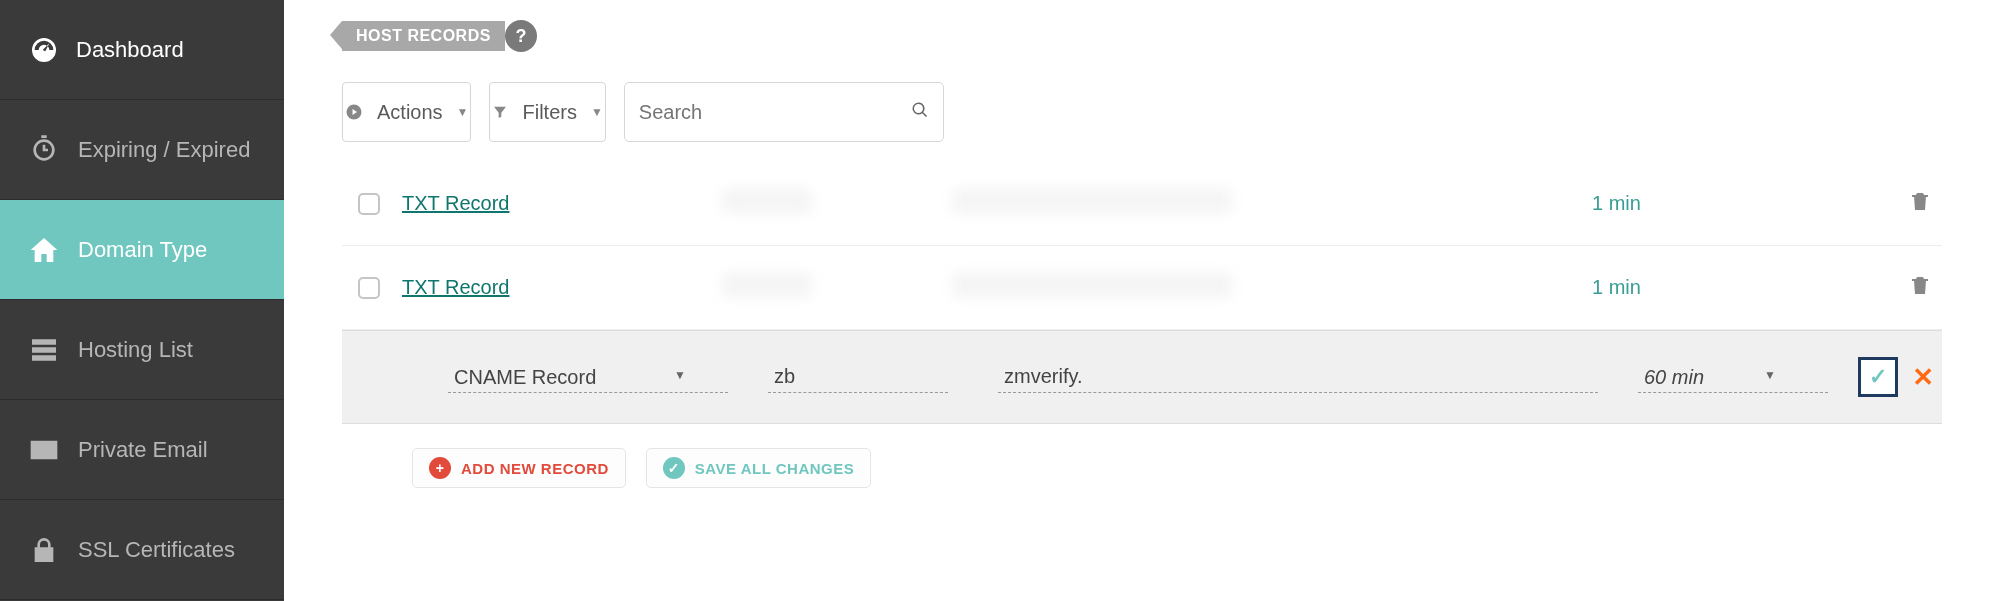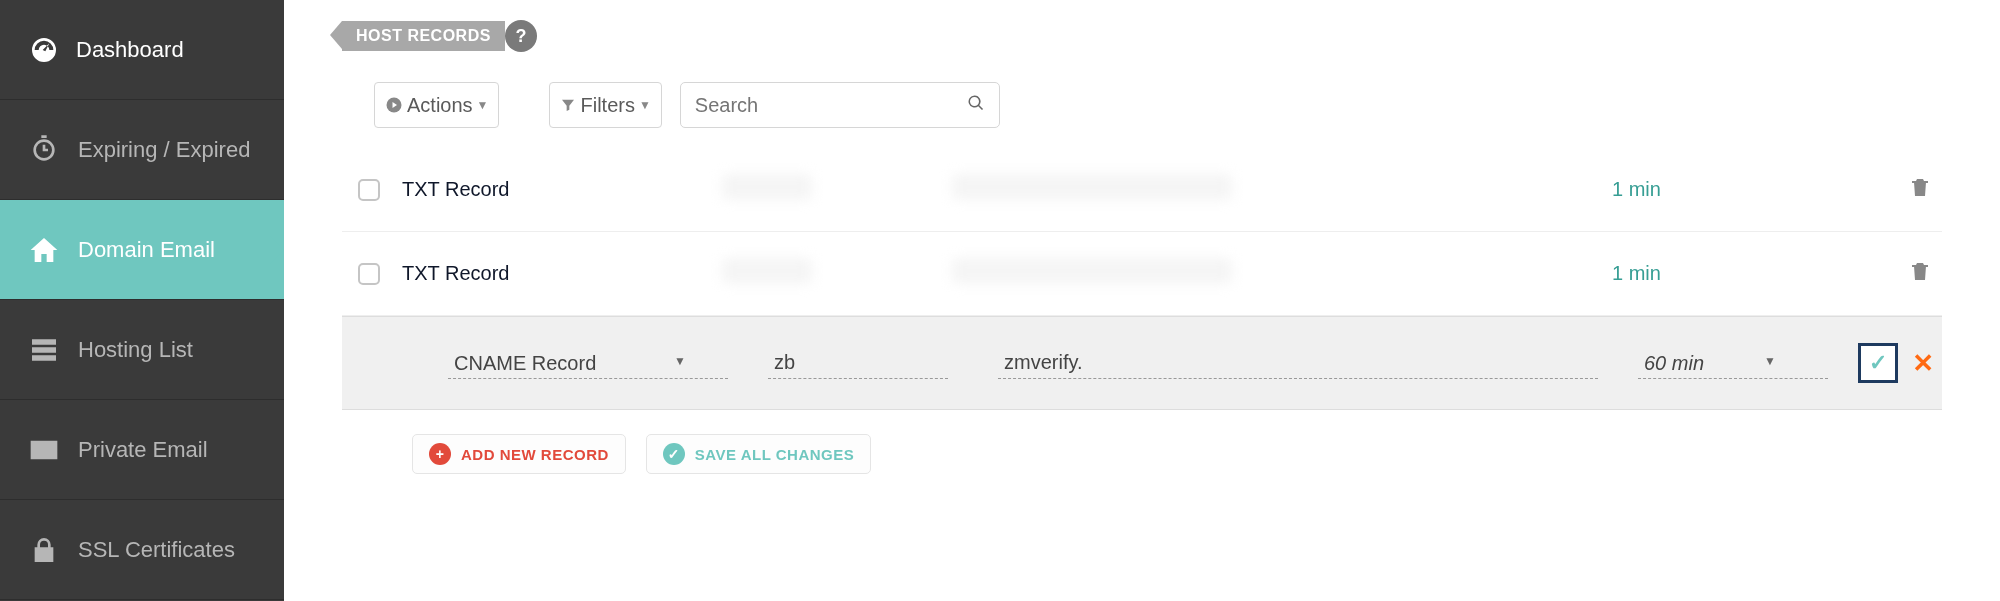--- a/index.html
+++ b/index.html
@@ -39,28 +39,28 @@
   }
   .help-circle {
     width: 32px; height: 32px; border-radius: 50%; background: #7a7a7a;
     color: #fff; display: inline-flex; align-items: center; justify-content: center;
     font-weight: 700; font-size: 18px; cursor: pointer;
   }
 
   
   .controls { display: flex; gap: 18px; margin-bottom: 20px; }
   .dropdown-btn {
-    display: inline-flex; align-items: center; gap: 4px;
-    border: 1px solid #d6d6d6; border-radius: 4px; padding: 10px 10px;
-    background: #fff; font-size: 20px; color: #5a5a5a; cursor: pointer; margin-left: 32px;
+    display: inline-flex; align-items: center; gap: 14px;
+    border: 1px solid #d6d6d6; border-radius: 4px; padding: 10px 2px;
+    background: #fff; font-size: 20px; color: #5a5a5a; cursor: pointer;
   }
   .dropdown-btn .caret { font-size: 12px; color: #888; }
   .search-wrap {
     display: inline-flex; align-items: center; border: 1px solid #d6d6d6;
-    border-radius: 5px; padding: 0 14px; width: 320px; height: 46px;
+    border-radius: 5px; padding: 0 14px; width: 320px; height: 60px;
   }
   .search-wrap input {
     border: none; outline: none; font-size: 20px; flex: 1; color: #666;
   }
   .search-icon { color: #888; }
 
   
   .htable { width: 100%; }
   .table-head, .table-row, .edit-row {
     display: grid;
@@ -71,22 +71,22 @@
     border-top: 3px solid #bcdad6; border-bottom: 1px solid #e6e6e6;
     padding: 22px 0; font-size: 20px; font-weight: 600; color: #444;
   }
   .table-row {
     padding: 26px 0; border-bottom: 1px solid #eee; font-size: 20px;
   }
   .checkbox {
     width: 22px; height: 22px; border: 2px solid #c5c5c5; border-radius: 5px;
     display: inline-block; cursor: pointer; margin-left: 16px;
   }
-  .link-text { color: #0f172a; cursor: pointer; }
-  .ttl-text { color: #379e94; margin-left: 20px; }
+  .link-text { color: #0f766e; cursor: pointer; text-decoration: underline; }
+  .ttl-text { color: #379e94; }
   .trash-icon { color: #888; cursor: pointer; justify-self: end; margin-right: 10px;}
   .trash-icon svg { width: 24px; height: 24px; fill: currentColor; }
 
   
   .edit-row {
     background: #f0f0f0; padding: 26px 0; border-top: 1px solid #ddd; border-bottom: 1px solid #ddd;
   }
   .ed-select, .ed-input, .ed-input-long, .ed-ttl {
     border: none; border-bottom: 1px dashed #999; background: transparent;
     font-size: 20px; color: #444; padding: 4px 6px; margin-left: 46px;
@@ -150,21 +150,21 @@
           </svg>
       </span>
       <span>Expiring / Expired</span>
     </div>
     <div class="side-item active">
       <span class="side-icon">
         <svg viewBox="0 0 24 24">
             <path d="M12 3l10 9h-3v9h-5v-6h-4v6H5v-9H2z"></path>
           </svg>
       </span>
-      <span>Domain Email</span>
+      <span>Domain Type</span>
     </div>
     <div class="side-item">
       <span class="side-icon">
         <svg viewBox="0 0 24 24">
             <path d="M3 4h18v4H3zM3 10h18v4H3zM3 16h18v4H3zM5 5.5h2v1H5zm0 6h2v1H5zm0 6h2v1H5z"></path>
           </svg>
       </span>
       <span>Hosting List</span>
     </div>
     <div class="side-item">

